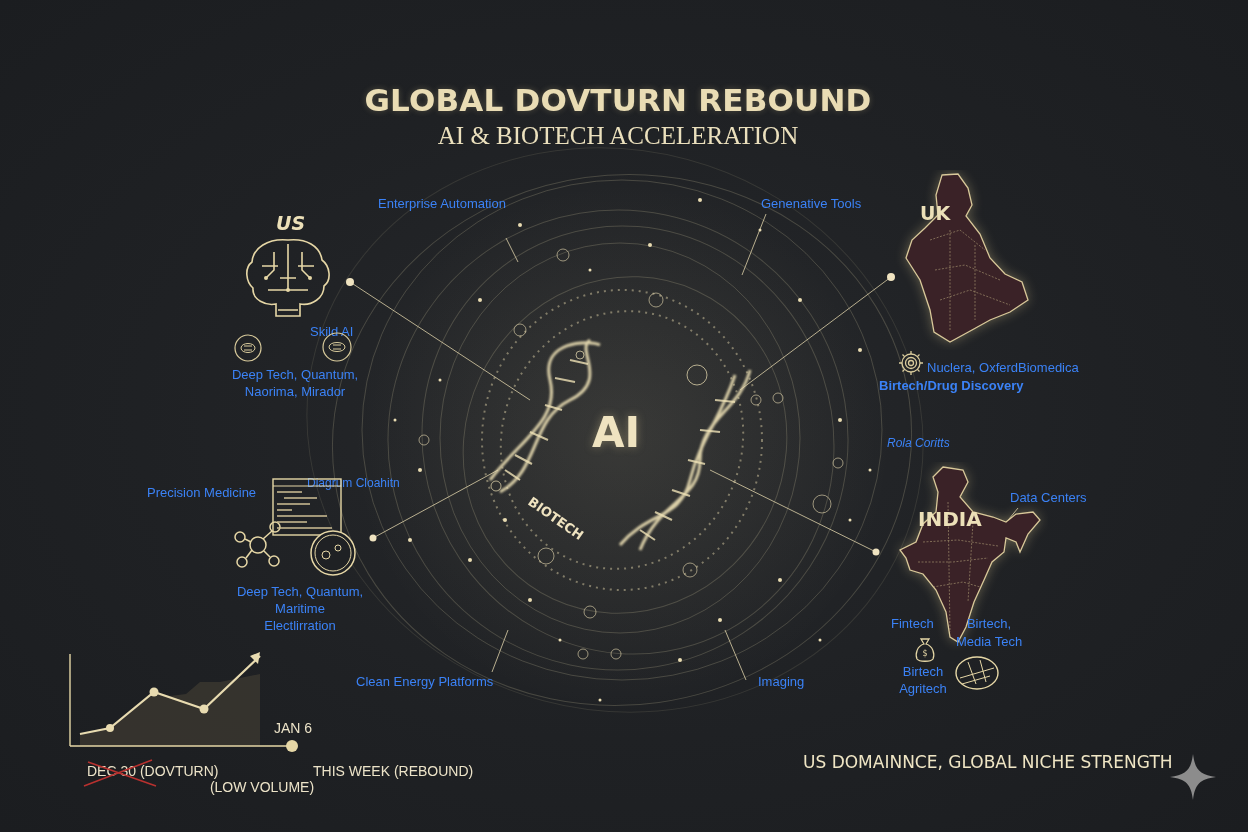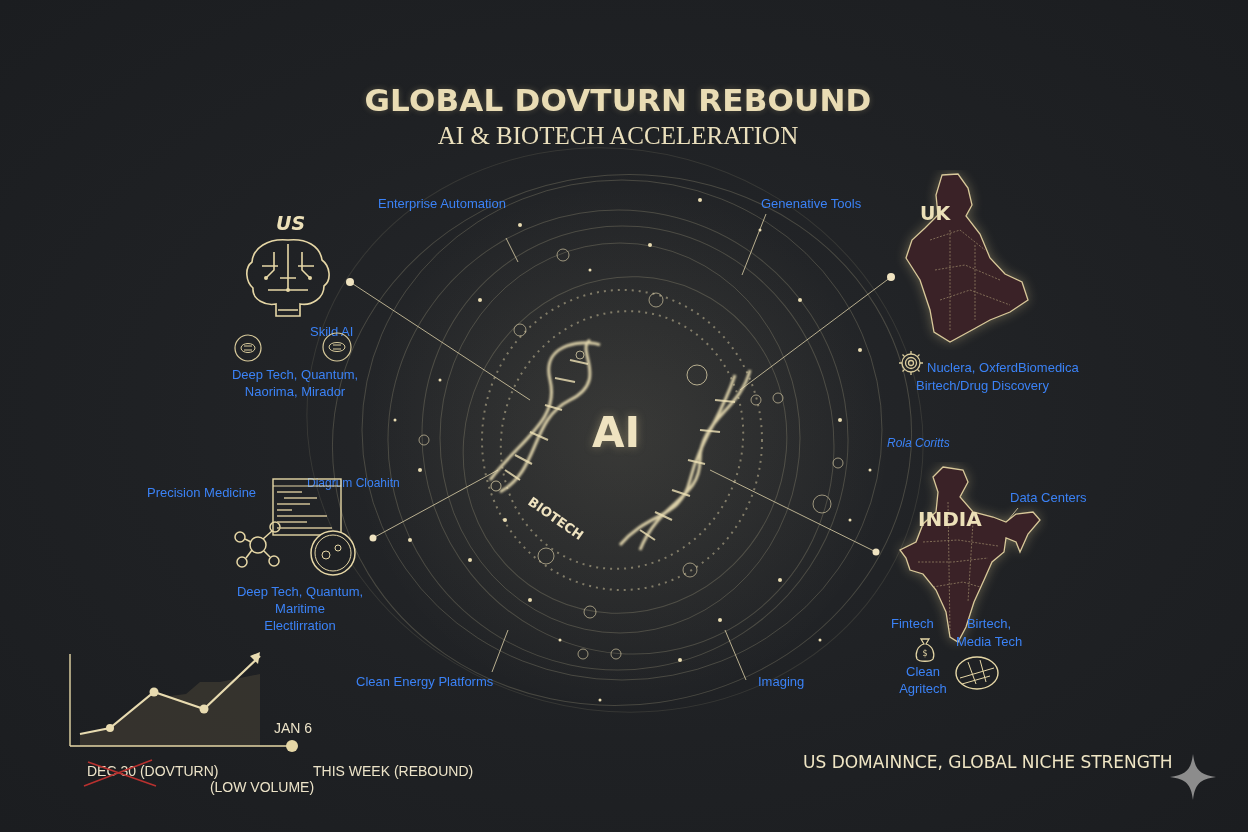--- a/index.html
+++ b/index.html
@@ -238,42 +238,42 @@
 <div class="abs region" style="left:920px; top:190px;margin-top:12px;">UK</div>
 <svg class="abs" style="left:898px; top:350px;" width="26" height="26" viewBox="0 0 26 26">
   <g fill="none" stroke="#d9cb9c" stroke-width="1.3">
     <circle cx="13" cy="13" r="9"></circle>
       <circle cx="13" cy="13" r="5.5"></circle>
       <circle cx="13" cy="13" r="2.5"></circle>
     <path d="M13 1 L13 4 M13 22 L13 25 M1 13 L4 13 M22 13 L25 13 M4.5 4.5 L6.6 6.6 M19.4 19.4 L21.5 21.5 M4.5 21.5 L6.6 19.4 M19.4 6.6 L21.5 4.5"></path>
   </g>
 </svg>
 <div class="abs lbl" style="left:927px; top:360px;">Nuclera, OxferdBiomedica</div>
-<div class="abs lbl" style="left:916px; top:378px;">Birtech/Drug Discovery</div>
+<div class="abs lbl" style="left:879px; top:378px;font-weight:bold;">Birtech/Drug Discovery</div>
 
 <svg class="abs" style="left:888px; top:462px;" width="160" height="190" viewBox="0 0 160 190">
   <path d="M55 5 L75 8 L80 20 L72 35 L85 50 L105 55 L118 60 L128 52 L145 50 L152 58 L140 72 L132 90 L128 80 L118 76 L116 90 L104 100 L96 118 L86 140 L78 165 L70 180 L62 175 L58 150 L48 128 L35 112 L22 108 L18 96 L12 88 L28 80 L35 62 L48 50 L50 30 L45 15 Z" fill="#3a2227" stroke="#d9c99a" stroke-width="1.3" style="filter: drop-shadow(0 0 6px rgba(230,210,150,0.35));"></path>
   <g fill="none" stroke="#b8a77d" stroke-width="0.7" stroke-dasharray="2 1.5" opacity="0.8">
     <path d="M35 80 L70 78 L110 84"></path>
       <path d="M30 100 L65 100 L100 96"></path>
       <path d="M45 125 L75 120 L92 125"></path>
     <path d="M60 40 L62 170"></path>
       <path d="M85 60 L80 140"></path>
   </g>
 </svg>
 <div class="abs region" style="left:918px; top:507px; font-size:20px;">INDIA</div>
 <div class="abs lbl" style="left:1010px; top:490px;">Data Centers</div>
 <div class="abs lbl" style="left:891px; top:616px;">Fintech</div>
 <div class="abs lbl lbl-c" style="left:954px; top:616px; width:70px;">Birtech,</div>
 <div class="abs lbl lbl-c" style="left:944px; top:634px; width:90px;">Media Tech</div>
 <svg class="abs" style="left:913px; top:636px;" width="24" height="28" viewBox="0 0 24 28">
   <path d="M8 3 L16 3 L13 8 C 20 10, 22 18, 20 23 C 18 26, 6 26, 4 23 C 2 18, 4 10, 11 8 Z" fill="none" stroke="#e6d7a6" stroke-width="1.3"></path>
   <text x="12" y="20" text-anchor="middle" font-size="8" fill="#e6d7a6" font-family="DejaVu Sans, sans-serif">$</text>
 </svg>
-<div class="abs lbl lbl-c" style="left:893px; top:664px; width:60px;">Clean</div>
+<div class="abs lbl lbl-c" style="left:893px; top:664px; width:60px;">Birtech</div>
 <div class="abs lbl lbl-c" style="left:893px; top:681px; width:60px;">Agritech</div>
 <svg class="abs" style="left:954px; top:654px;" width="46" height="38" viewBox="0 0 46 38">
   <ellipse cx="23" cy="19" rx="21" ry="16" fill="none" stroke="#e6d7a6" stroke-width="1.4"></ellipse>
   <g stroke="#e6d7a6" stroke-width="1" fill="none">
     <path d="M6 24 L40 14"></path>
       <path d="M8 30 L36 22"></path>
       <path d="M14 8 L22 30"></path>
       <path d="M26 6 L32 28"></path>
   </g>
 </svg>

